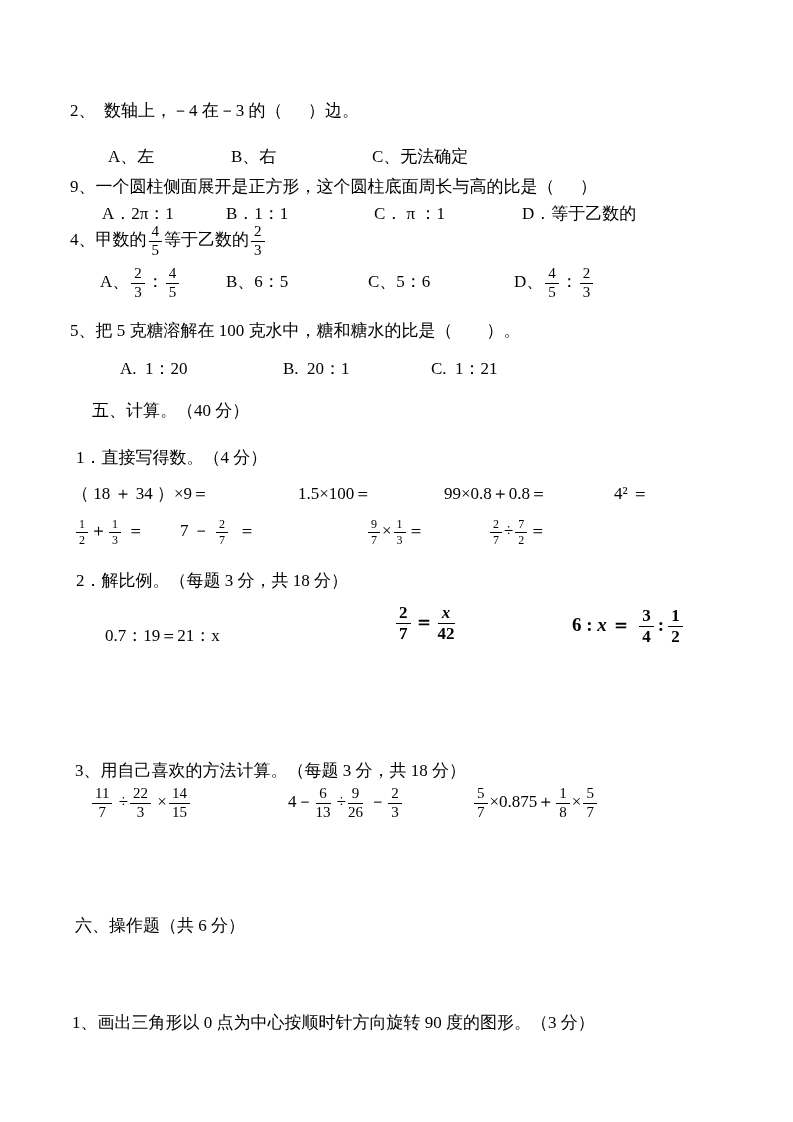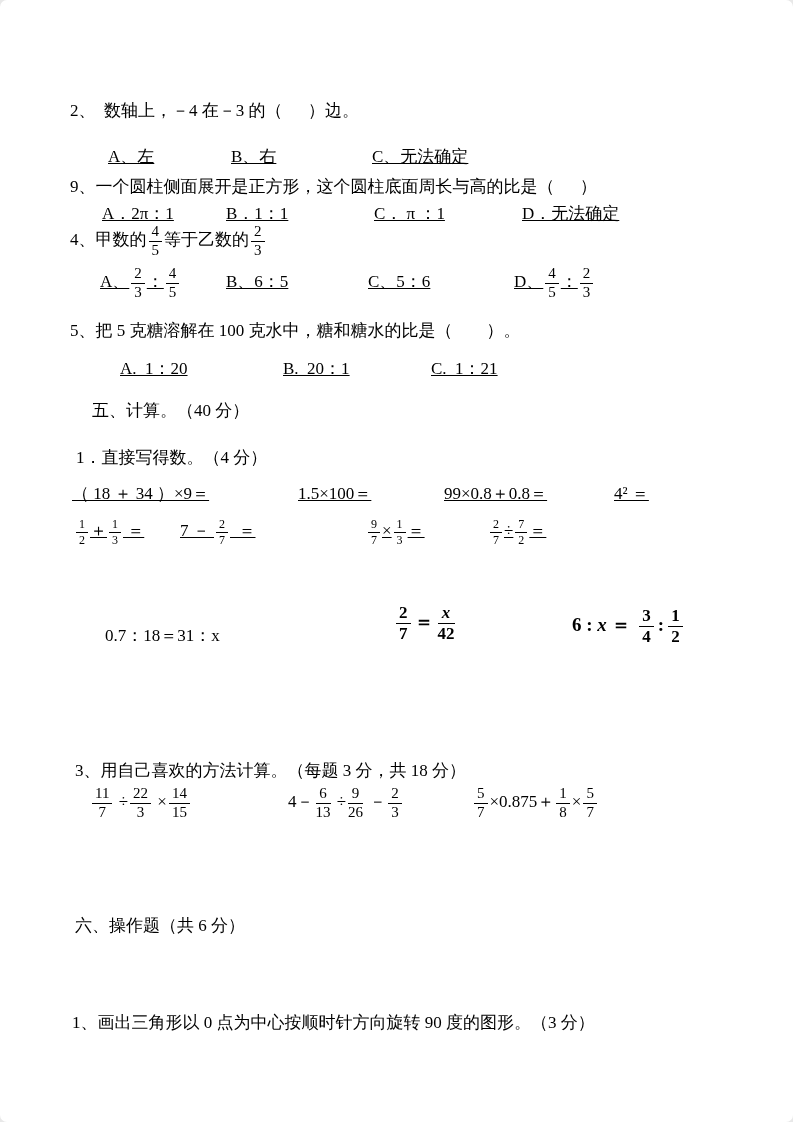--- a/index.html
+++ b/index.html
@@ -5,28 +5,27 @@
   html,body{margin:0;padding:0;background:#e8e8e8;}
   .page{
     position:relative;
     width:793px;height:1122px;
     background:#ffffff;
     color:#000000;
     font-family:"Liberation Serif","DejaVu Serif",serif;
     font-size:17px;
     margin:0 auto;
     overflow:hidden;
-    border-radius:7px;
   }
   .line{
     position:absolute;
     white-space:pre;
     line-height:1.3;
   }
-  .opt{display:inline-block;text-decoration:underline;}
+  .opt{display:inline-block;}
   
   .frac{
     display:inline-block;
     vertical-align:middle;
     text-align:center;
     line-height:1.05;
     margin:0 2px;
   }
   .frac .fn{display:block;border-bottom:1px solid #000;padding:0 3px 1px;}
   .frac .fd{display:block;padding-top:1px;}
@@ -40,37 +39,38 @@
 </style>
 </head>
 <body>
 
 <div class="page">
 
   <div class="line" style="top:100px;left:70px">2、  数轴上，－4 在－3 的（      ）边。</div>
   <div class="line" style="top:146px;left:108px"><span class="opt" style="min-width:123px">A、左</span><span class="opt" style="min-width:141px">B、右</span><span class="opt">C、无法确定</span></div>
 
   <div class="line" style="top:176px;left:70px">9、一个圆柱侧面展开是正方形，这个圆柱底面周长与高的比是（      ）</div>
-  <div class="line" style="top:203px;left:102px"><span class="opt" style="min-width:124px">A．2π：1</span><span class="opt" style="min-width:148px">B．1：1</span><span class="opt" style="min-width:148px">C． π ：1</span><span class="opt">D．无法确定</span></div>
+  <div class="line" style="top:203px;left:102px"><span class="opt" style="min-width:124px">A．2π：1</span><span class="opt" style="min-width:148px">B．1：1</span><span class="opt" style="min-width:148px">C． π ：1</span><span class="opt">D．等于乙数的</span></div>
 
   <div class="line" style="top:224px;left:70px"><span>4、甲数的</span><span class="frac f15"><span class="fn">4</span><span class="fd">5</span></span><span>等于乙数的</span><span class="frac f15"><span class="fn">2</span><span class="fd">3</span></span></div>
 
   <div class="line" style="top:266px;left:100px"><span class="opt" style="min-width:126px"><span>A、</span><span class="frac f15"><span class="fn">2</span><span class="fd">3</span></span><span>：</span><span class="frac f15"><span class="fn">4</span><span class="fd">5</span></span></span><span class="opt" style="min-width:142px">B、6：5</span><span class="opt" style="min-width:146px">C、5：6</span><span class="opt"><span>D、</span><span class="frac f15"><span class="fn">4</span><span class="fd">5</span></span><span>：</span><span class="frac f15"><span class="fn">2</span><span class="fd">3</span></span></span></div>
 
   <div class="line" style="top:320px;left:70px">5、把 5 克糖溶解在 100 克水中，糖和糖水的比是（        ）。</div>
   <div class="line" style="top:358px;left:120px"><span class="opt" style="min-width:163px">A.  1：20</span><span class="opt" style="min-width:148px">B.  20：1</span><span class="opt">C.  1：21</span></div>
 
   <div class="line" style="top:400px;left:92px">五、计算。（40 分）</div>
 
   <div class="line" style="top:447px;left:76px">1．直接写得数。（4 分）</div>
   <div class="line" style="top:483px;left:72px"><span class="opt" style="min-width:226px">（ 18 ＋ 34 ）×9＝</span><span class="opt" style="min-width:146px">1.5×100＝</span><span class="opt" style="min-width:170px">99×0.8＋0.8＝</span><span class="opt">4² ＝</span></div>
 
   <div class="line" style="top:518px;left:74px"><span class="opt" style="min-width:106px"><span class="frac f13"><span class="fn">1</span><span class="fd">2</span></span><span>＋</span><span class="frac f13"><span class="fn">1</span><span class="fd">3</span></span><span> ＝</span></span><span class="opt" style="min-width:186px"><span>7 － </span><span class="frac f13"><span class="fn">2</span><span class="fd">7</span></span><span>  ＝</span></span><span class="opt" style="min-width:122px"><span class="frac f13"><span class="fn">9</span><span class="fd">7</span></span><span>×</span><span class="frac f13"><span class="fn">1</span><span class="fd">3</span></span><span>＝</span></span><span class="opt"><span class="frac f13"><span class="fn">2</span><span class="fd">7</span></span><span>÷</span><span class="frac f13"><span class="fn">7</span><span class="fd">2</span></span><span>＝</span></span></div>
 
-  <div class="line" style="top:625px;left:105px">0.7：18＝31：x</div>
+  <div class="line" style="top:570px;left:76px">2．解比例。（每题 3 分，共 18 分）</div>
+  <div class="line" style="top:625px;left:105px">0.7：19＝21：x</div>
   <div class="line bigeq" style="top:604px;left:392px"><span class="frac"><span class="fn">2</span><span class="fd">7</span></span><span>＝</span><span class="frac"><span class="fn it">x</span><span class="fd">42</span></span></div>
   <div class="line bigeq" style="top:607px;left:572px"><span>6 : </span><span class="it">x</span><span> ＝ </span><span class="frac"><span class="fn">3</span><span class="fd">4</span></span><span>:</span><span class="frac"><span class="fn">1</span><span class="fd">2</span></span></div>
 
   <div class="line" style="top:760px;left:75px">3、用自己喜欢的方法计算。（每题 3 分，共 18 分）</div>
   <div class="line" style="top:786px;left:90px"><span class="frac f16"><span class="fn">11</span><span class="fd">7</span></span><span> ÷</span><span class="frac f16"><span class="fn">22</span><span class="fd">3</span></span><span> ×</span><span class="frac f16"><span class="fn">14</span><span class="fd">15</span></span></div>
   <div class="line" style="top:786px;left:288px"><span>4－</span><span class="frac f16"><span class="fn">6</span><span class="fd">13</span></span><span> ÷</span><span class="frac f16"><span class="fn">9</span><span class="fd">26</span></span><span> －</span><span class="frac f16"><span class="fn">2</span><span class="fd">3</span></span></div>
   <div class="line" style="top:786px;left:472px"><span class="frac f16"><span class="fn">5</span><span class="fd">7</span></span><span>×0.875＋</span><span class="frac f16"><span class="fn">1</span><span class="fd">8</span></span><span>×</span><span class="frac f16"><span class="fn">5</span><span class="fd">7</span></span></div>
 
   <div class="line" style="top:915px;left:75px">六、操作题（共 6 分）</div>
   <div class="line" style="top:1012px;left:72px">1、画出三角形以 0 点为中心按顺时针方向旋转 90 度的图形。（3 分）</div>

